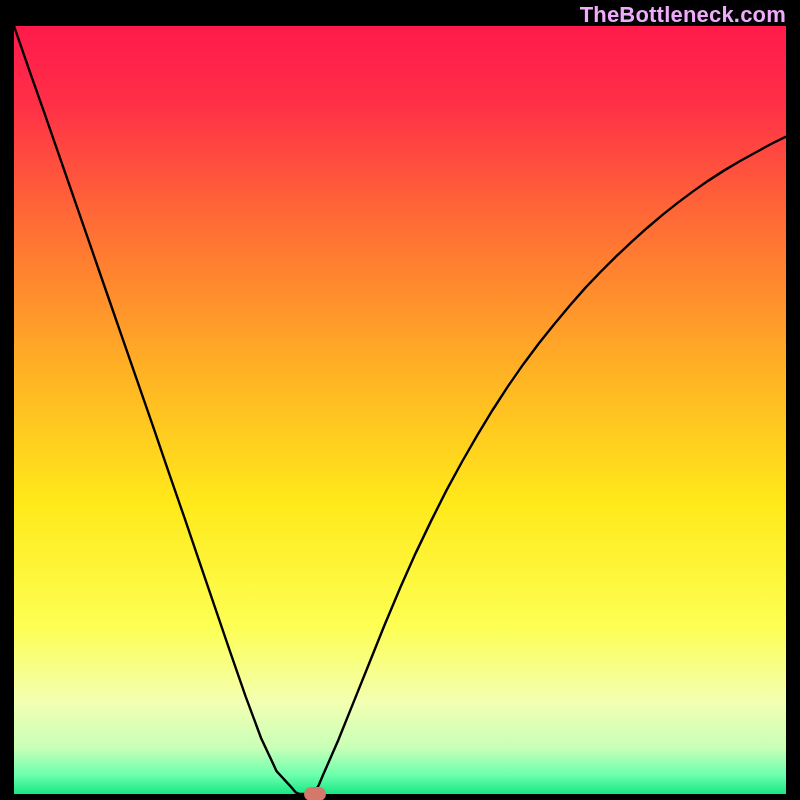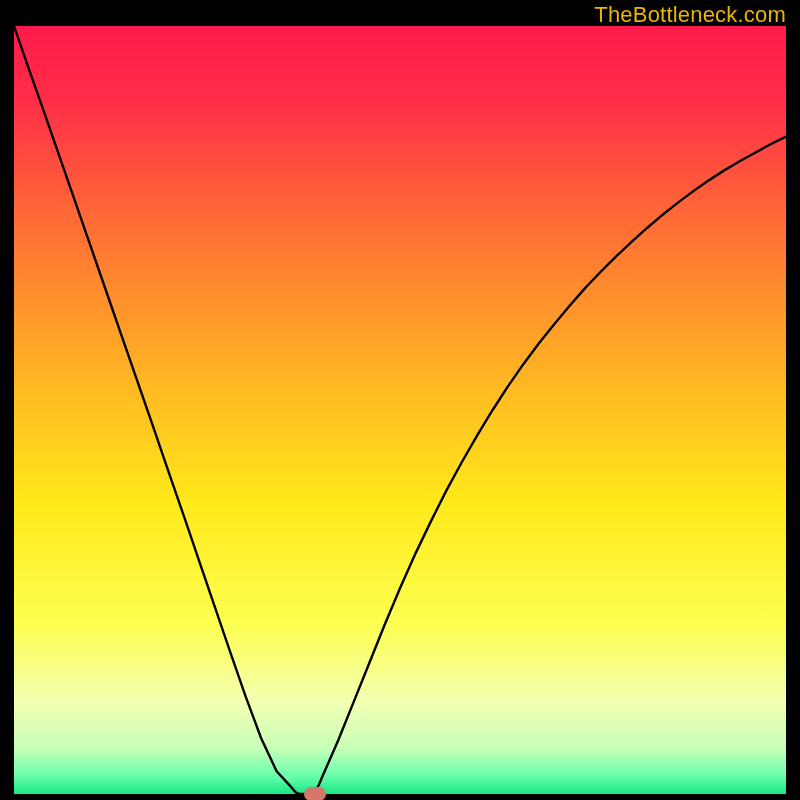--- a/index.html
+++ b/index.html
@@ -23,24 +23,24 @@
     position: absolute;
     left: 0;
     top: 0;
     width: 772px;
     height: 768px;
   }
   .watermark {
     position: absolute;
     top: 2px;
     right: 14px;
-    color: #eab308;
+    color: #f0abfc;
     font-size: 22px;
     letter-spacing: 0.2px;
-    font-weight: 400;
+    font-weight: 700;
   }
   .marker {
     position: absolute;
     width: 22px;
     height: 14px;
     border-radius: 7px;
     background: #d4786c;
   }
 </style>
 </head>

